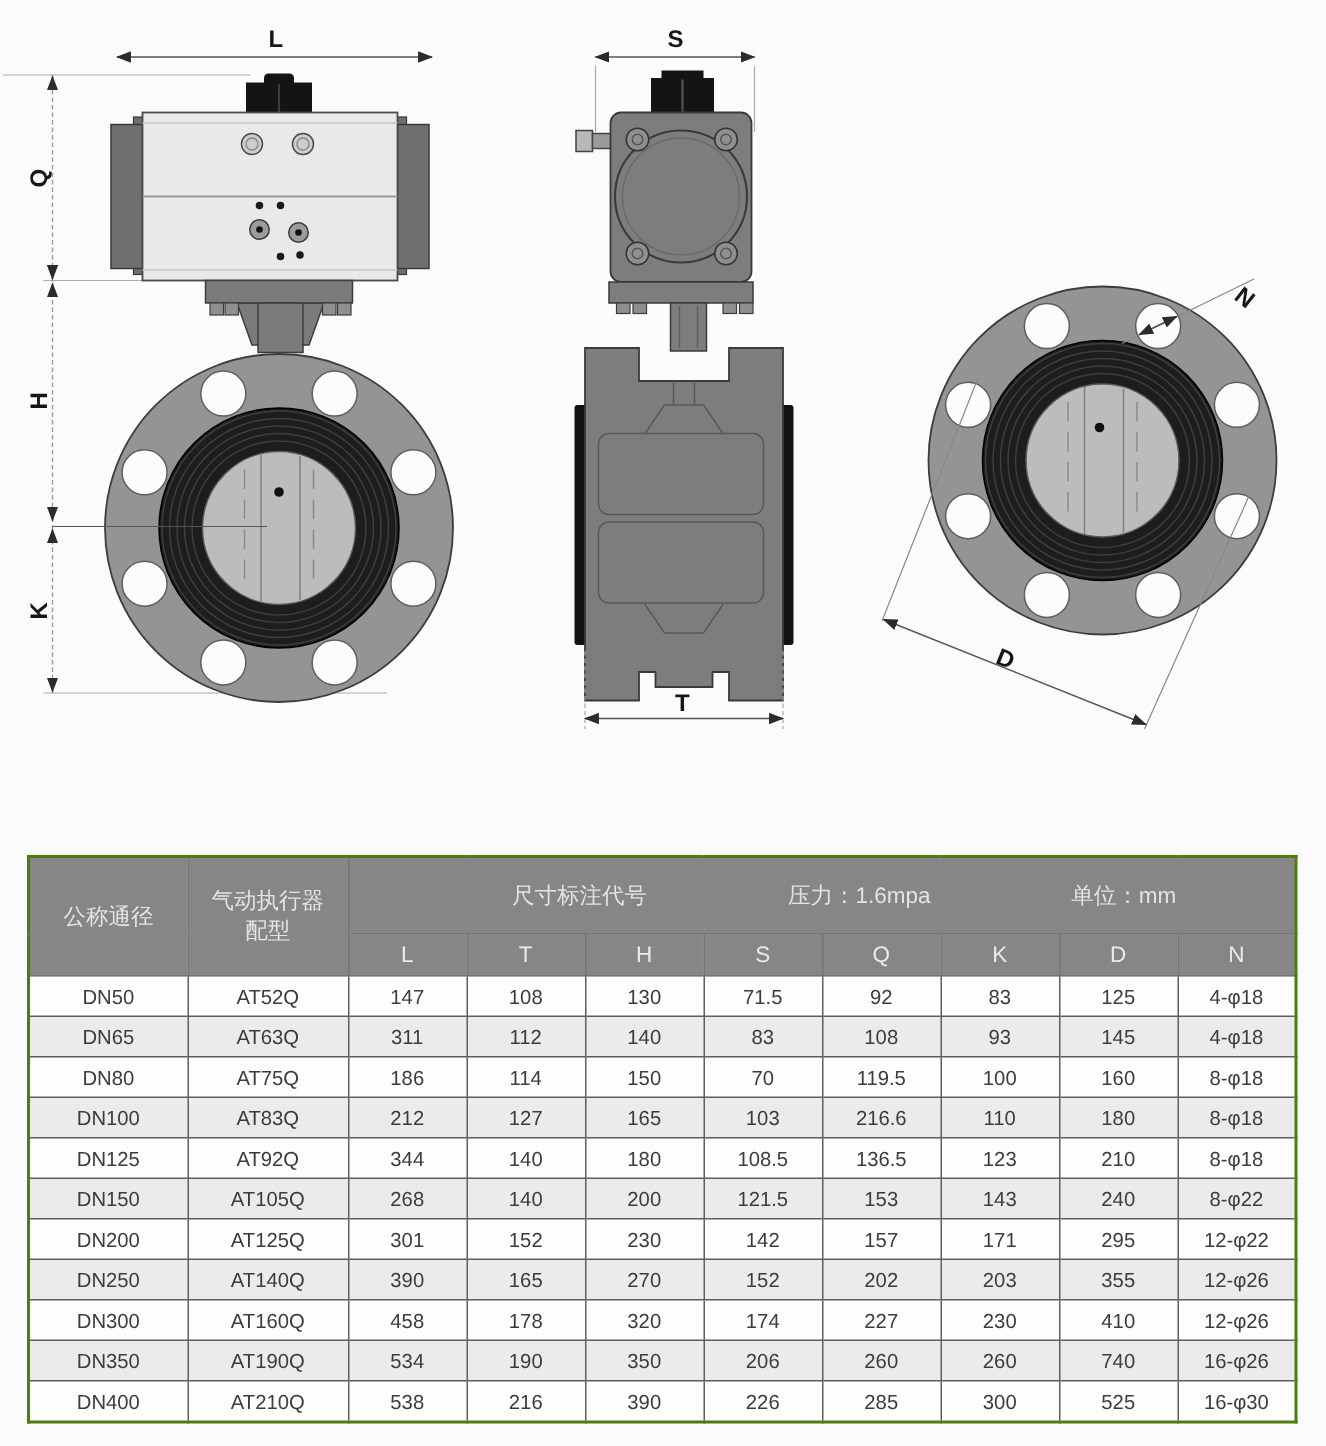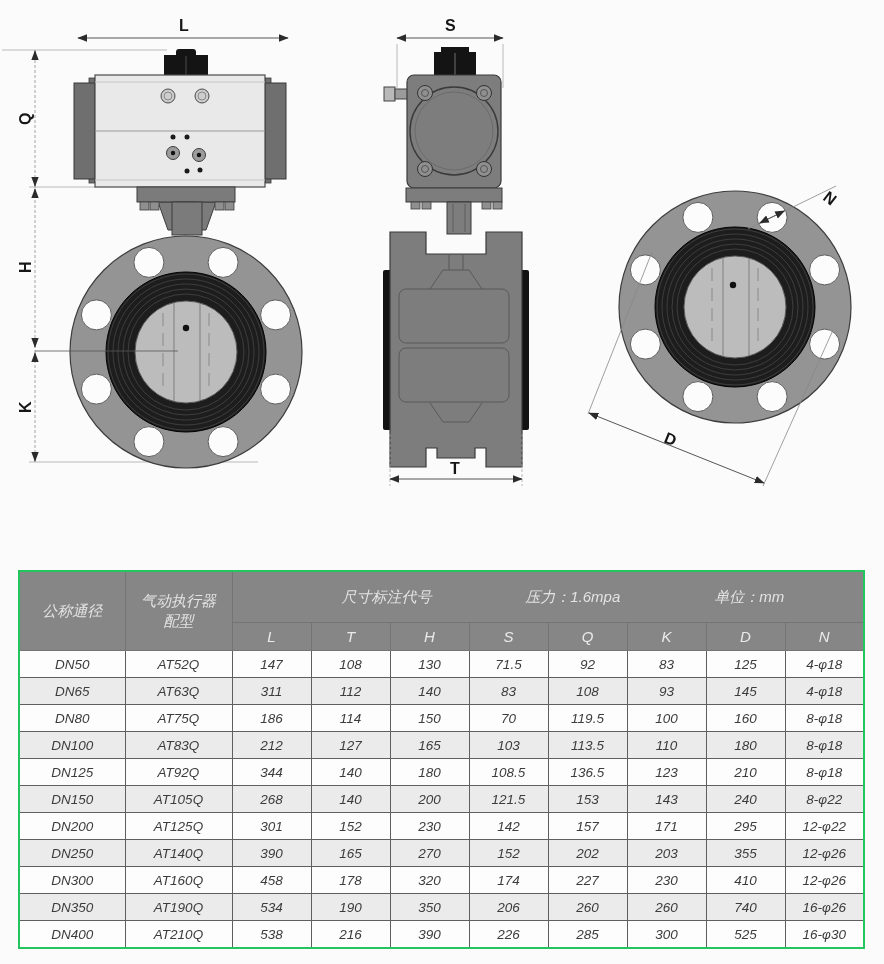--- a/index.html
+++ b/index.html
@@ -4,21 +4,21 @@
 <style>
   html,body{margin:0;padding:0;}
   body{
     width:884px;height:964px;background:#fbfbfb;position:relative;
     font-family:"Liberation Sans","DejaVu Sans",sans-serif;
     -webkit-font-smoothing:antialiased;
   }
   .drawing{position:absolute;left:0;top:0;width:884px;height:562px;}
   .dim-label{font-size:16px;font-weight:600;fill:#161616;}
   .table-wrap{position:absolute;left:18px;top:570px;width:845px;}
-  table.spec{border-collapse:collapse;table-layout:fixed;width:845px;border:2px solid #22c55e;font-style:italic;}
+  table.spec{border-collapse:collapse;table-layout:fixed;width:845px;border:2px solid #4d7c0f;}
   table.spec th{
     background:#868686;color:#e3e3e3;font-weight:normal;
     border:1px solid #747474;font-size:15px;padding:0;
   }
   table.spec th.h1{height:50px;}
   table.spec th.h2{height:27px;font-size:15px;color:#eaeaea;}
   .span-head{display:flex;justify-content:space-evenly;align-items:flex-start;width:100%;padding-left:15px;}
   .span-head span{white-space:nowrap;}
   .two-line{line-height:1.35;}
   table.spec td{
@@ -297,21 +297,21 @@
     <td>8-φ18</td>
   </tr>
 
   <tr>
     <td>DN100</td>
     <td>AT83Q</td>
     <td>212</td>
     <td>127</td>
     <td>165</td>
     <td>103</td>
-    <td>113.5</td>
+    <td>216.6</td>
     <td>110</td>
     <td>180</td>
     <td>8-φ18</td>
   </tr>
 
   <tr>
     <td>DN125</td>
     <td>AT92Q</td>
     <td>344</td>
     <td>140</td>

